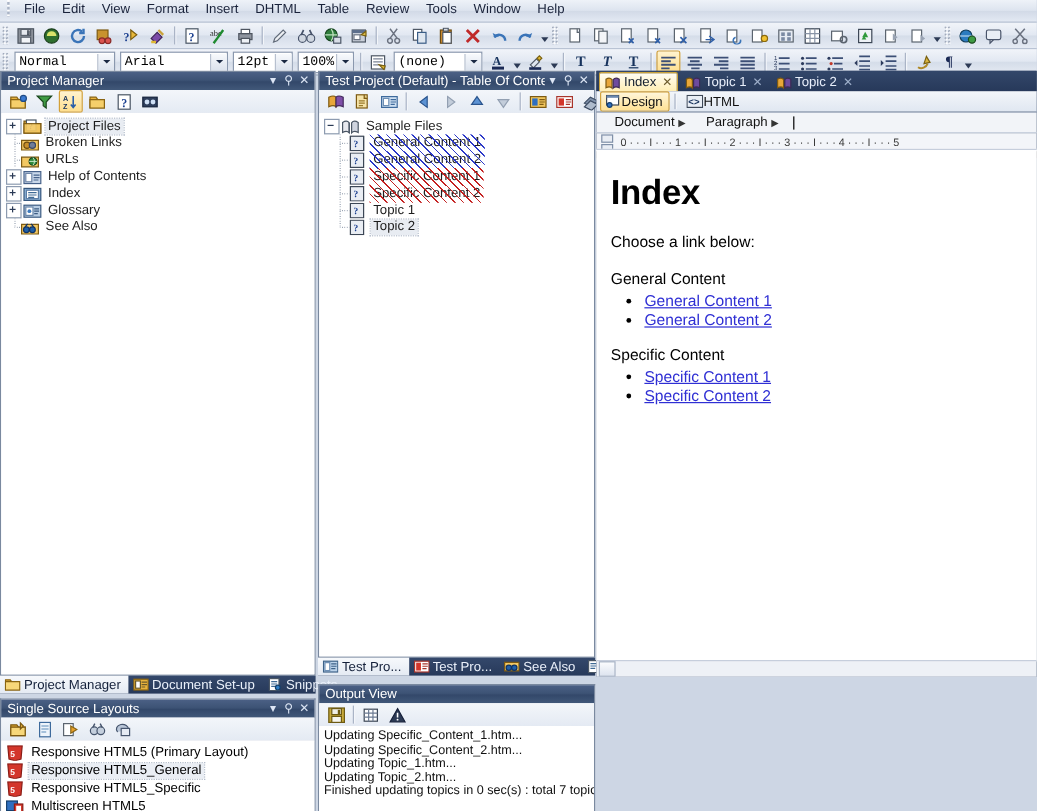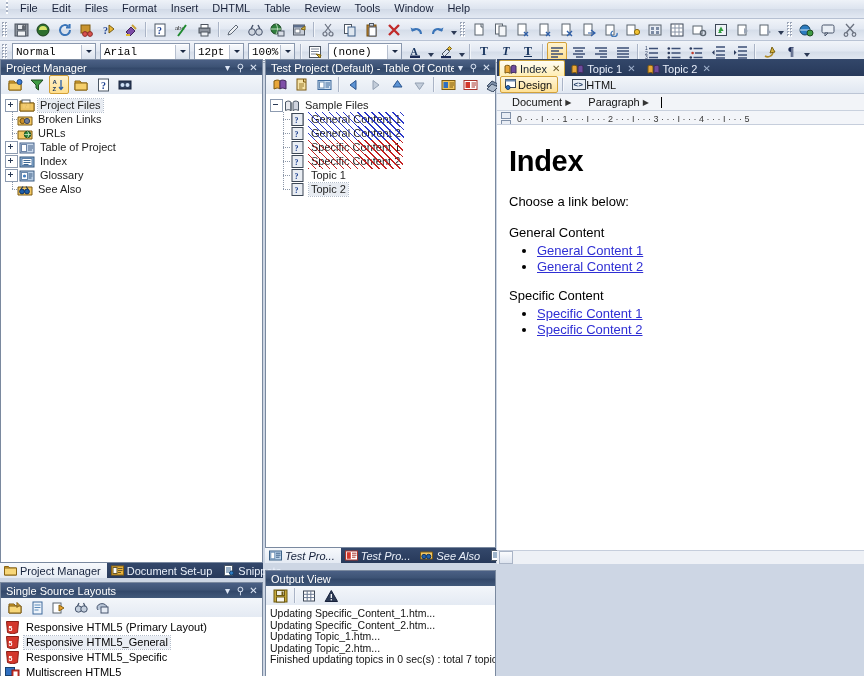--- a/index.html
+++ b/index.html
@@ -165,21 +165,21 @@
 </style>
 </head>
 <body>
 
 <div class="app">
 
   <div class="menubar">
     <div class="grip"></div>
     <div class="menuitem">File</div>
     <div class="menuitem">Edit</div>
-    <div class="menuitem">Files</div>
+    <div class="menuitem">View</div>
     <div class="menuitem">Format</div>
     <div class="menuitem">Insert</div>
     <div class="menuitem">DHTML</div>
     <div class="menuitem">Table</div>
     <div class="menuitem">Review</div>
     <div class="menuitem">Tools</div>
     <div class="menuitem">Window</div>
     <div class="menuitem">Help</div>
   </div>
 
@@ -668,21 +668,21 @@
 
         <div class="trow">
           <span class="exp box plus"></span>
           <span class="tico">
             <svg width="16" height="13" viewBox="0 0 16 13">
                 <rect x="1" y="2" width="14" height="10" fill="#c9d8ea" stroke="#47628a"></rect>
                 <rect x="2.5" y="3.5" width="5" height="7" fill="#fff" stroke="#6f86a8"></rect>
                 <path d="M9 5h5M9 7h5M9 9h4" stroke="#47628a"></path>
               </svg>
           </span>
-          <span class="tlbl">Table of Project</span>
+          <span class="tlbl">Help of Contents</span>
         </div>
 
         <div class="trow">
           <span class="exp box plus"></span>
           <span class="tico">
             <svg width="16" height="13" viewBox="0 0 16 13">
                 <rect x="1" y="2" width="14" height="10" fill="#8fb4d8" stroke="#35567d"></rect>
                 <rect x="3" y="3.5" width="10" height="7" fill="#fff" stroke="#5d7ea6"></rect>
                 <path d="M4.5 5.5h7M4.5 7.5h7M4.5 9.5h5" stroke="#3f6a95"></path>
               </svg>
@@ -978,21 +978,21 @@
                 <text x="4.5" y="9.5" font-size="8" fill="#1b3f8f" font-weight="bold" font-family="Liberation Serif">?</text>
               </svg>
           </span>
           <span class="tlbl sel">Topic 2</span>
         </div>
 
       </div>
     </div>
   </div>
 
-  <div class="dockrow" style="position:absolute;left:265px;top:548px;width:231px;height:15px;font-style:italic;">
+  <div class="dockrow" style="position:absolute;left:265px;top:548px;width:231px;height:15px;">
     <div class="dtab2 active">
       <span class="bico"><svg width="13" height="11" viewBox="0 0 13 11">
             <rect x="0.5" y="1" width="12" height="9" fill="#bcd3ea" stroke="#3d6288"></rect>
             <rect x="1.8" y="2.2" width="4" height="6.6" fill="#fff" stroke="#6d8fb5"></rect>
             <path d="M7 3.2h4.5M7 5.2h4.5M7 7.2h3.5" stroke="#3d6288"></path>
           </svg></span>
       <span>Test Pro...</span>
     </div>
     <div class="dtab2">
       <span class="bico"><svg width="13" height="11" viewBox="0 0 13 11">

